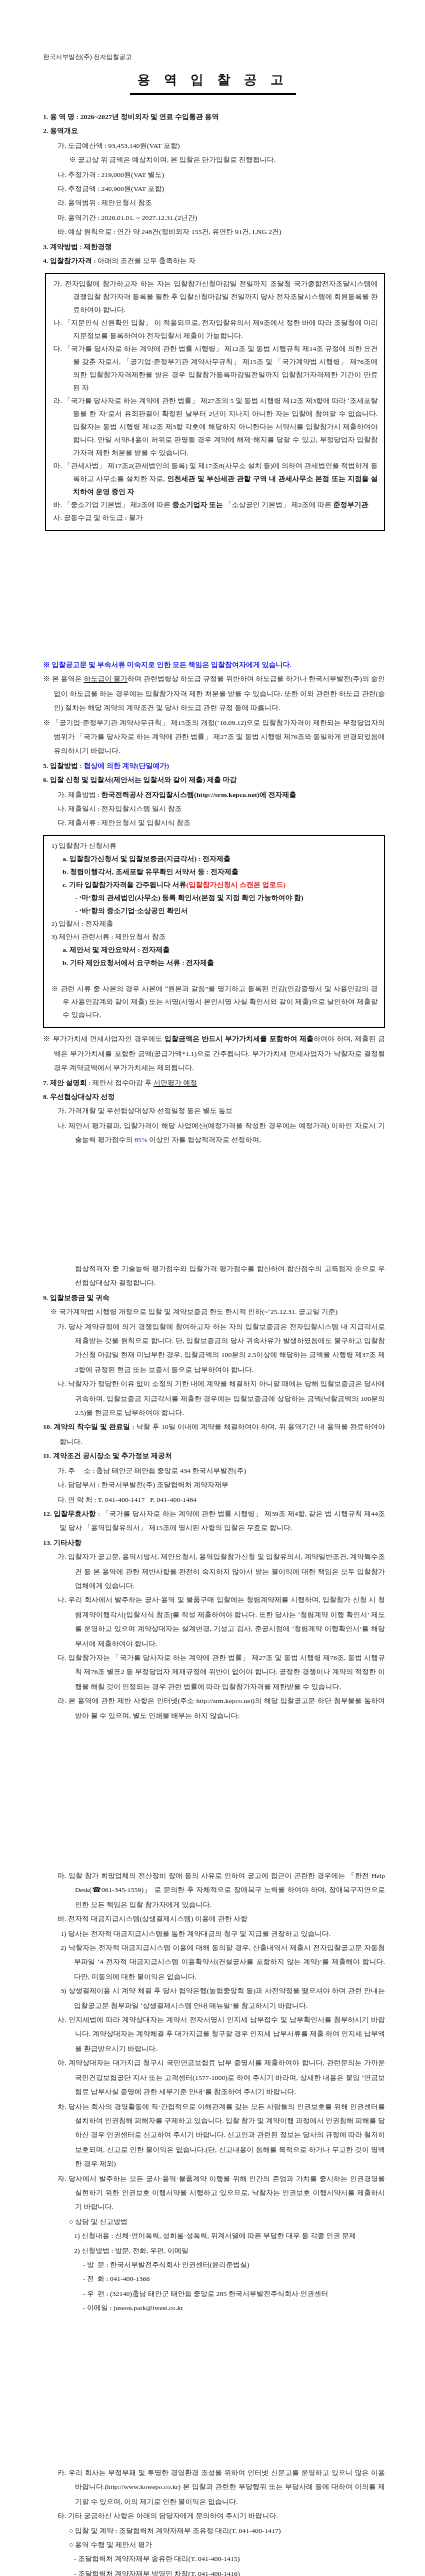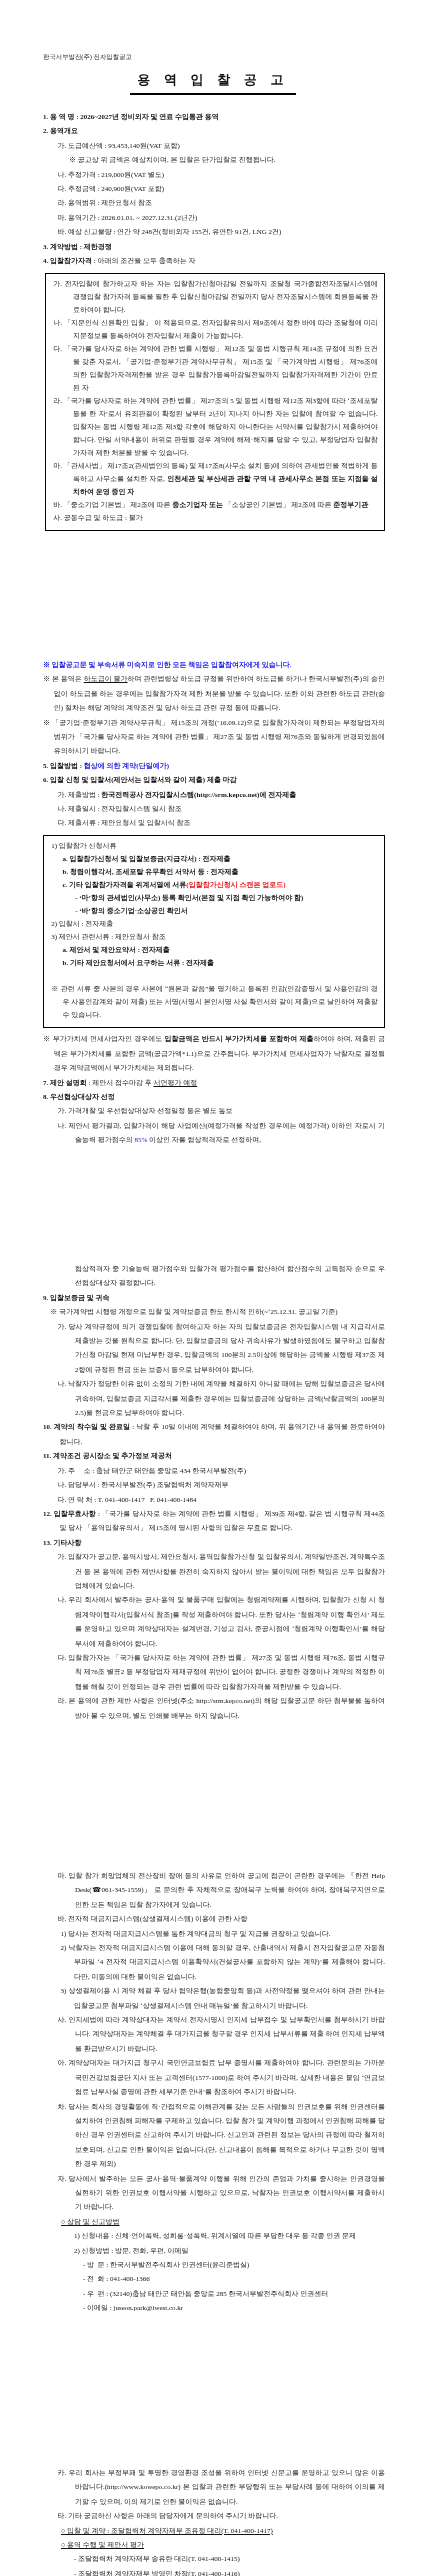--- a/index.html
+++ b/index.html
@@ -12,21 +12,21 @@
   .u{text-decoration:underline;}
   .blue{color:#1a1ae0;}
   .red{color:#e8151e;}
   .pre{white-space:pre-wrap;}
   
   .ind0{padding-left:16.5px;text-indent:-16.5px;}
   .ind1{margin-left:14.4px;padding-left:17.5px;text-indent:-17.5px;}
   .note50{margin-left:26px;}
   .hang21{padding-left:10.8px;text-indent:-10.8px;}
   .cont62{margin-left:32px;}
-  .ml40{margin-left:18px;padding-left:10.3px;text-indent:-10.3px;text-decoration:underline;}
+  .ml40{margin-left:26px;padding-left:10.3px;text-indent:-10.3px;}
   .ml60{margin-left:31px;padding-left:13.4px;text-indent:-13.4px;}
   .ml78{margin-left:40px;padding-left:8.2px;text-indent:-8.2px;}
   .sub1{margin-left:17.5px;padding-left:13.4px;text-indent:-13.4px;}
   
   .box{border:1px solid #000;margin:4.1px 0 0 2.1px;padding:4.1px 6.2px 5.2px 7.2px;}
   .bph{padding-left:19.6px;text-indent:-19.6px;}
   .b20{padding-left:12.4px;text-indent:-12.4px;}
   .b21{margin-left:11.3px;padding-left:13.4px;text-indent:-13.4px;font-weight:bold;}
   .b22{margin-left:24px;padding-left:8.2px;text-indent:-8.2px;}
   .b2n{padding-left:11.3px;text-indent:-11.3px;margin-top:13px;}
@@ -49,21 +49,21 @@
 
   <div class="abs" style="top:110px;">
     <p class="p b">1. 용 역 명 : 2026~2027년 정비외자 및 연료 수입통관 용역</p>
     <p class="p b">2. 용역개요</p>
     <p class="p ind1">가. 도급예산액 : 93,453,140원(VAT 포함)</p>
     <p class="p note50">※ 공고상 위 금액은 예상치이며, 본 입찰은 단가입찰로 진행됩니다.</p>
     <p class="p ind1">나. 추정가격 : 219,000원(VAT 별도)</p>
     <p class="p ind1">다. 추정금액 : 240,900원(VAT 포함)</p>
     <p class="p ind1">라. 용역범위 : 제안요청서 참조</p>
     <p class="p ind1">마. 용역기간 : 2026.01.01. ~ 2027.12.31.(2년간)</p>
-    <p class="p ind1">바. 예상 신고물량 : 연간 약 248건(정비외자 155건, 유연탄 91건, LNG 2건)</p>
+    <p class="p ind1">바. 예상 원칙으로 : 연간 약 248건(정비외자 155건, 유연탄 91건, LNG 2건)</p>
     <p class="p b">3. 계약방법 : 제한경쟁</p>
     <p class="p"><span class="b">4. 입찰참가자격</span><span> : 아래의 조건을 모두 충족하는 자</span></p>
     <div class="box">
       <p class="bp bph">가. 전자입찰에 참가하고자 하는 자는 입찰참가신청마감일 전일까지 조달청 국가종합전자조달시스템에 경쟁입찰 참가자격 등록을 필한 후 입찰신청마감일 전일까지 당사 전자조달시스템에 회원등록을 완료하여야 합니다.</p>
       <p class="bp bph">나. 「지문인식 신원확인 입찰」 이 적용되므로, 전자입찰유의서 제9조에서 정한 바에 따라 조달청에 미리 지문정보를 등록하여야 전자입찰서 제출이 가능합니다.</p>
       <p class="bp bph">다. 「국가를 당사자로 하는 계약에 관한 법률 시행령」 제12조 및 동법 시행규칙 제14조 규정에 의한 요건을 갖춘 자로서, 「공기업·준정부기관 계약사무규칙」 제15조 및 「국가계약법 시행령」 제76조에 의한 입찰참가자격제한을 받은 경우 입찰참가등록마감일전일까지 입찰참가자격제한 기간이 만료된 자</p>
       <p class="bp bph">라. 「국가를 당사자로 하는 계약에 관한 법률」 제27조의 5 및 동법 시행령 제12조 제3항에 따라 ‘조세포탈 등을 한 자’로서 유죄판결이 확정된 날부터 2년이 지나지 아니한 자는 입찰에 참여할 수 없습니다. 입찰자는 동법 시행령 제12조 제3항 각호에 해당하지 아니한다는 서약서를 입찰참가시 제출하여야 합니다. 만일 서약내용이 허위로 판명될 경우 계약에 해제·해지를 당할 수 있고, 부정당업자 입찰참가자격 제한 처분을 받을 수 있습니다.</p>
       <p class="bp bph"><span>마. 「관세사법」 제17조2(관세법인의 등록) 및 제17조8(사무소 설치 등)에 의하여 관세법인을 적법하게 등록하고 사무소를 설치한 자로, </span><b>인천세관 및 부산세관 관할 구역 내 관세사무소 본점 또는 지점을 설치하여 운영 중인 자</b></p>
       <p class="bp bph"><span>바. 「중소기업 기본법」 제2조에 따른 </span><b>중소기업자 또는</b><span> 「소상공인 기본법」 제2조에 따른 </span><b>준정부기관</b></p>
       <p class="bp bph">사. 공동수급 및 하도급 : 불가</p>
@@ -76,21 +76,21 @@
     <p class="p hang21">※ 「공기업·준정부기관 계약사무규칙」 제15조의 개정(’16.09.12)으로 입찰참가자격이 제한되는 부정당업자의 범위가 「국가를 당사자로 하는 계약에 관한 법률」 제27조 및 동법 시행령 제76조와 동일하게 변경되었음에 유의하시기 바랍니다.</p>
     <p class="p"><span class="b">5. 입찰방법 : </span><span class="b blue">협상에 의한 계약(단일예가)</span></p>
     <p class="p b">6. 입찰 신청 및 입찰서(제안서는 입찰서와 같이 제출) 제출 마감</p>
     <p class="p ind1"><span>가. 제출방법 : </span><b>한국전력공사 전자입찰시스템(http://srm.kepco.net)에 전자제출</b></p>
     <p class="p ind1">나. 제출일시 : 전자입찰시스템 일시 참조</p>
     <p class="p ind1">다. 제출서류 : 제안요청서 및 입찰서식 참조</p>
     <div class="box" style="margin-left:0;">
       <p class="bp b20">1) 입찰참가 신청서류</p>
       <p class="bp b21">a. 입찰참가신청서 및 입찰보증금(지급각서) : 전자제출</p>
       <p class="bp b21">b. 청렴이행각서, 조세포탈 유무확인 서약서 등 : 전자제출</p>
-      <p class="bp b21"><b>c. 기타 입찰참가자격을 위계서열에 서류</b><b class="red">(입찰참가신청시 스캔본 업로드)</b></p>
+      <p class="bp b21"><b>c. 기타 입찰참가자격을 간주됩니다 서류</b><b class="red">(입찰참가신청시 스캔본 업로드)</b></p>
       <p class="bp b22 b">- ‘마’항의 관세법인(사무소) 등록 확인서(본점 및 지점 확인 가능하여야 함)</p>
       <p class="bp b22 b">- ‘바’항의 중소기업·소상공인 확인서</p>
       <p class="bp b20">2) 입찰서 : 전자제출</p>
       <p class="bp b20">3) 제안서 관련서류 : 제안요청서 참조</p>
       <p class="bp b21">a. 제안서 및 제안요약서 : 전자제출</p>
       <p class="bp b21">b. 기타 제안요청서에서 요구하는 서류 : 전자제출</p>
       <p class="bp b2n">※ 관련 서류 중 사본의 경우 사본에 “원본과 같음”을 명기하고 등록된 인감(인감증명서 및 사용인감의 경우 사용인감계와 같이 제출) 또는 서명(서명시 본인서명 사실 확인서와 같이 제출)으로 날인하여 제출할 수 있습니다.</p>
     </div>
     <p class="p hang21" style="margin-top:4.1px;"><span>※ 부가가치세 면세사업자인 경우에도 </span><b>입찰금액은 반드시 부가가치세를 포함하여 제출</b><span>하여야 하며, 제출된 금액은 부가가치세를 포함한 금액(공급가액*1.1)으로 간주됩니다. 부가가치세 면세사업자가 낙찰자로 결정될 경우 계약금액에서 부가가치세는 제외됩니다.</span></p>
     <p class="p"><span class="b">7. 제안 설명회</span><span> : 제안서 접수마감 후 </span><span class="u">서면평가 예정</span></p>

